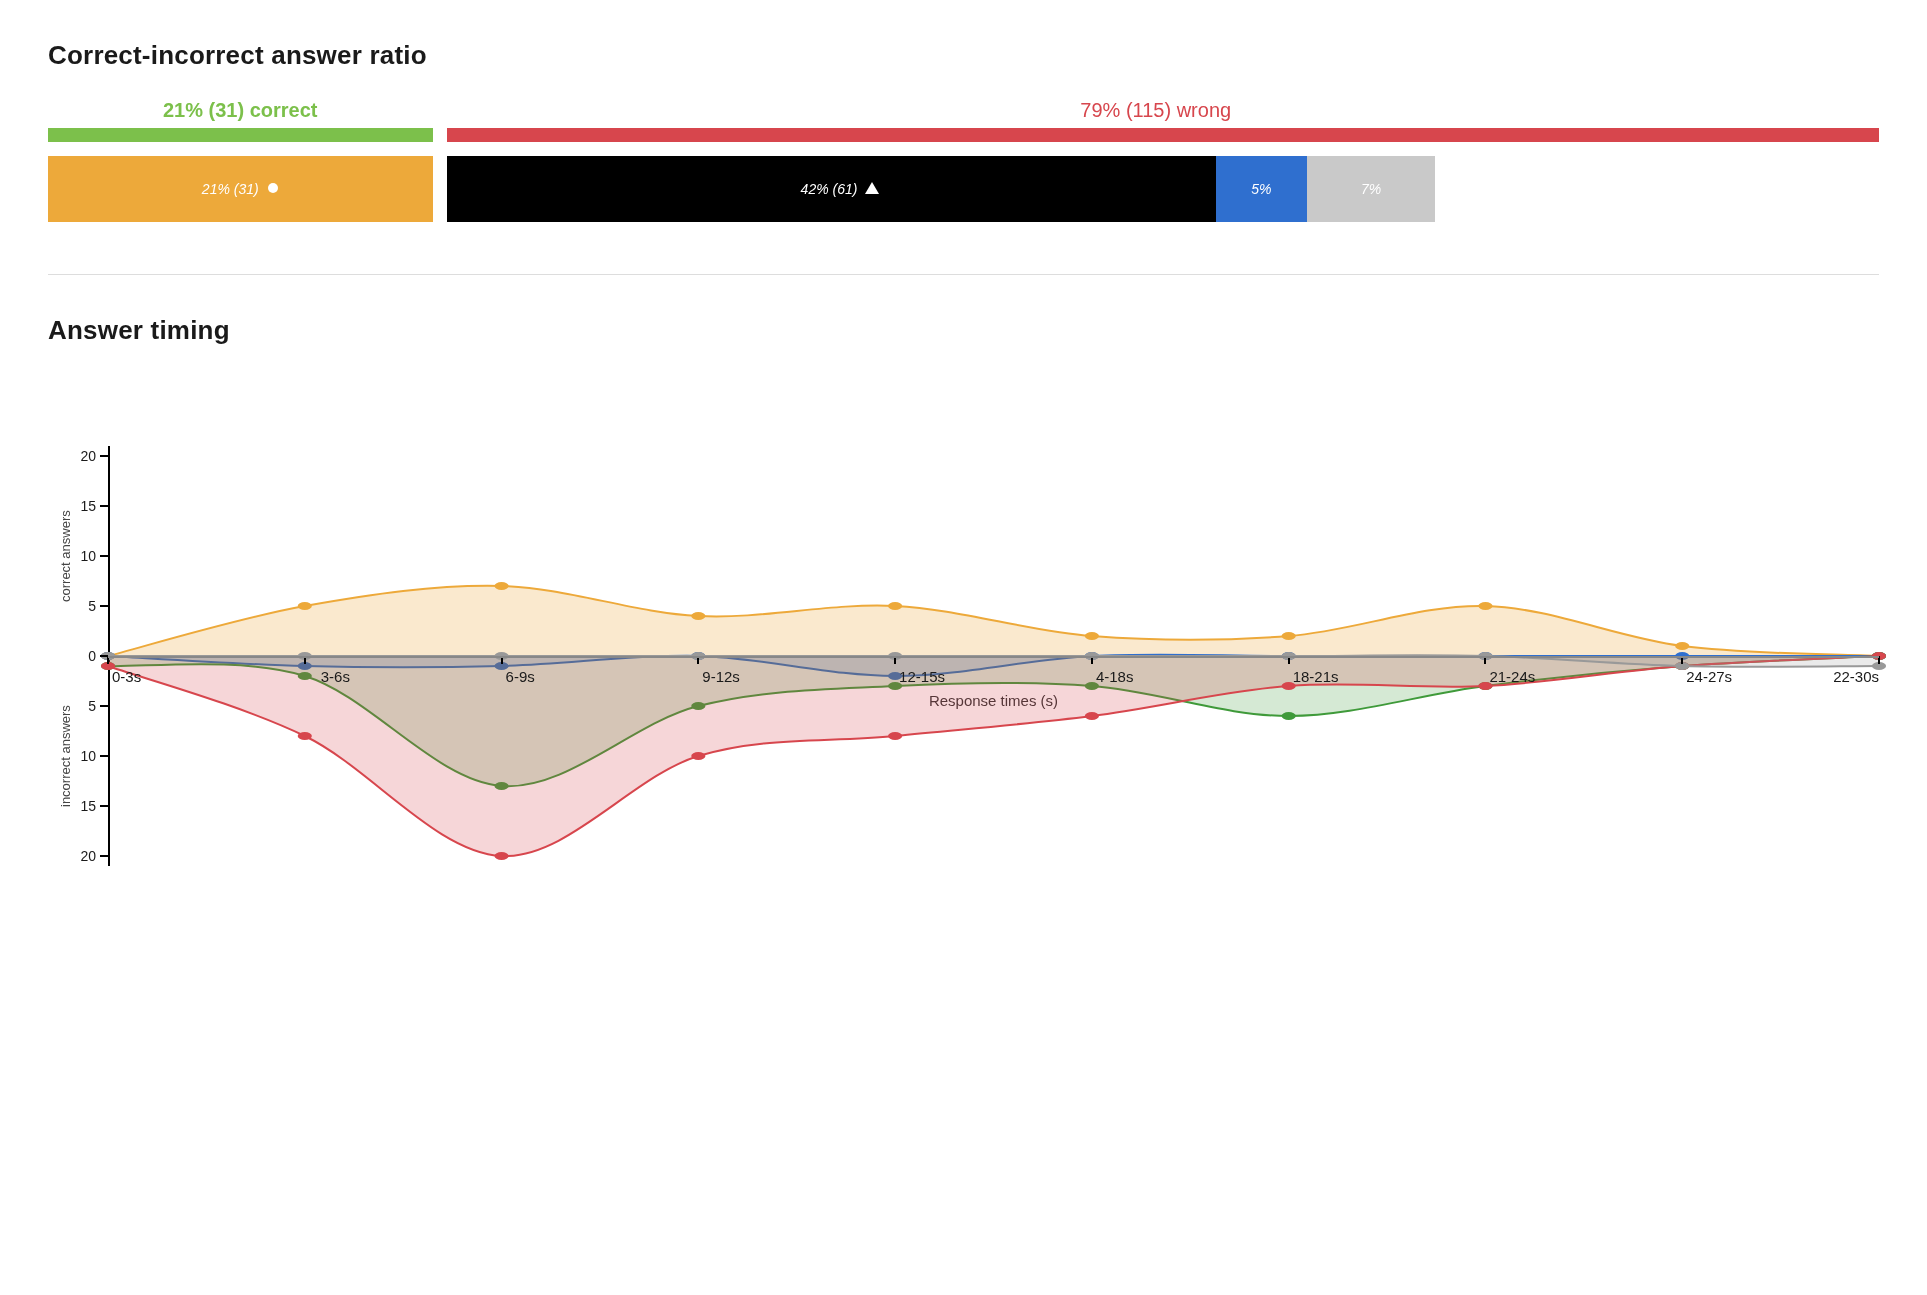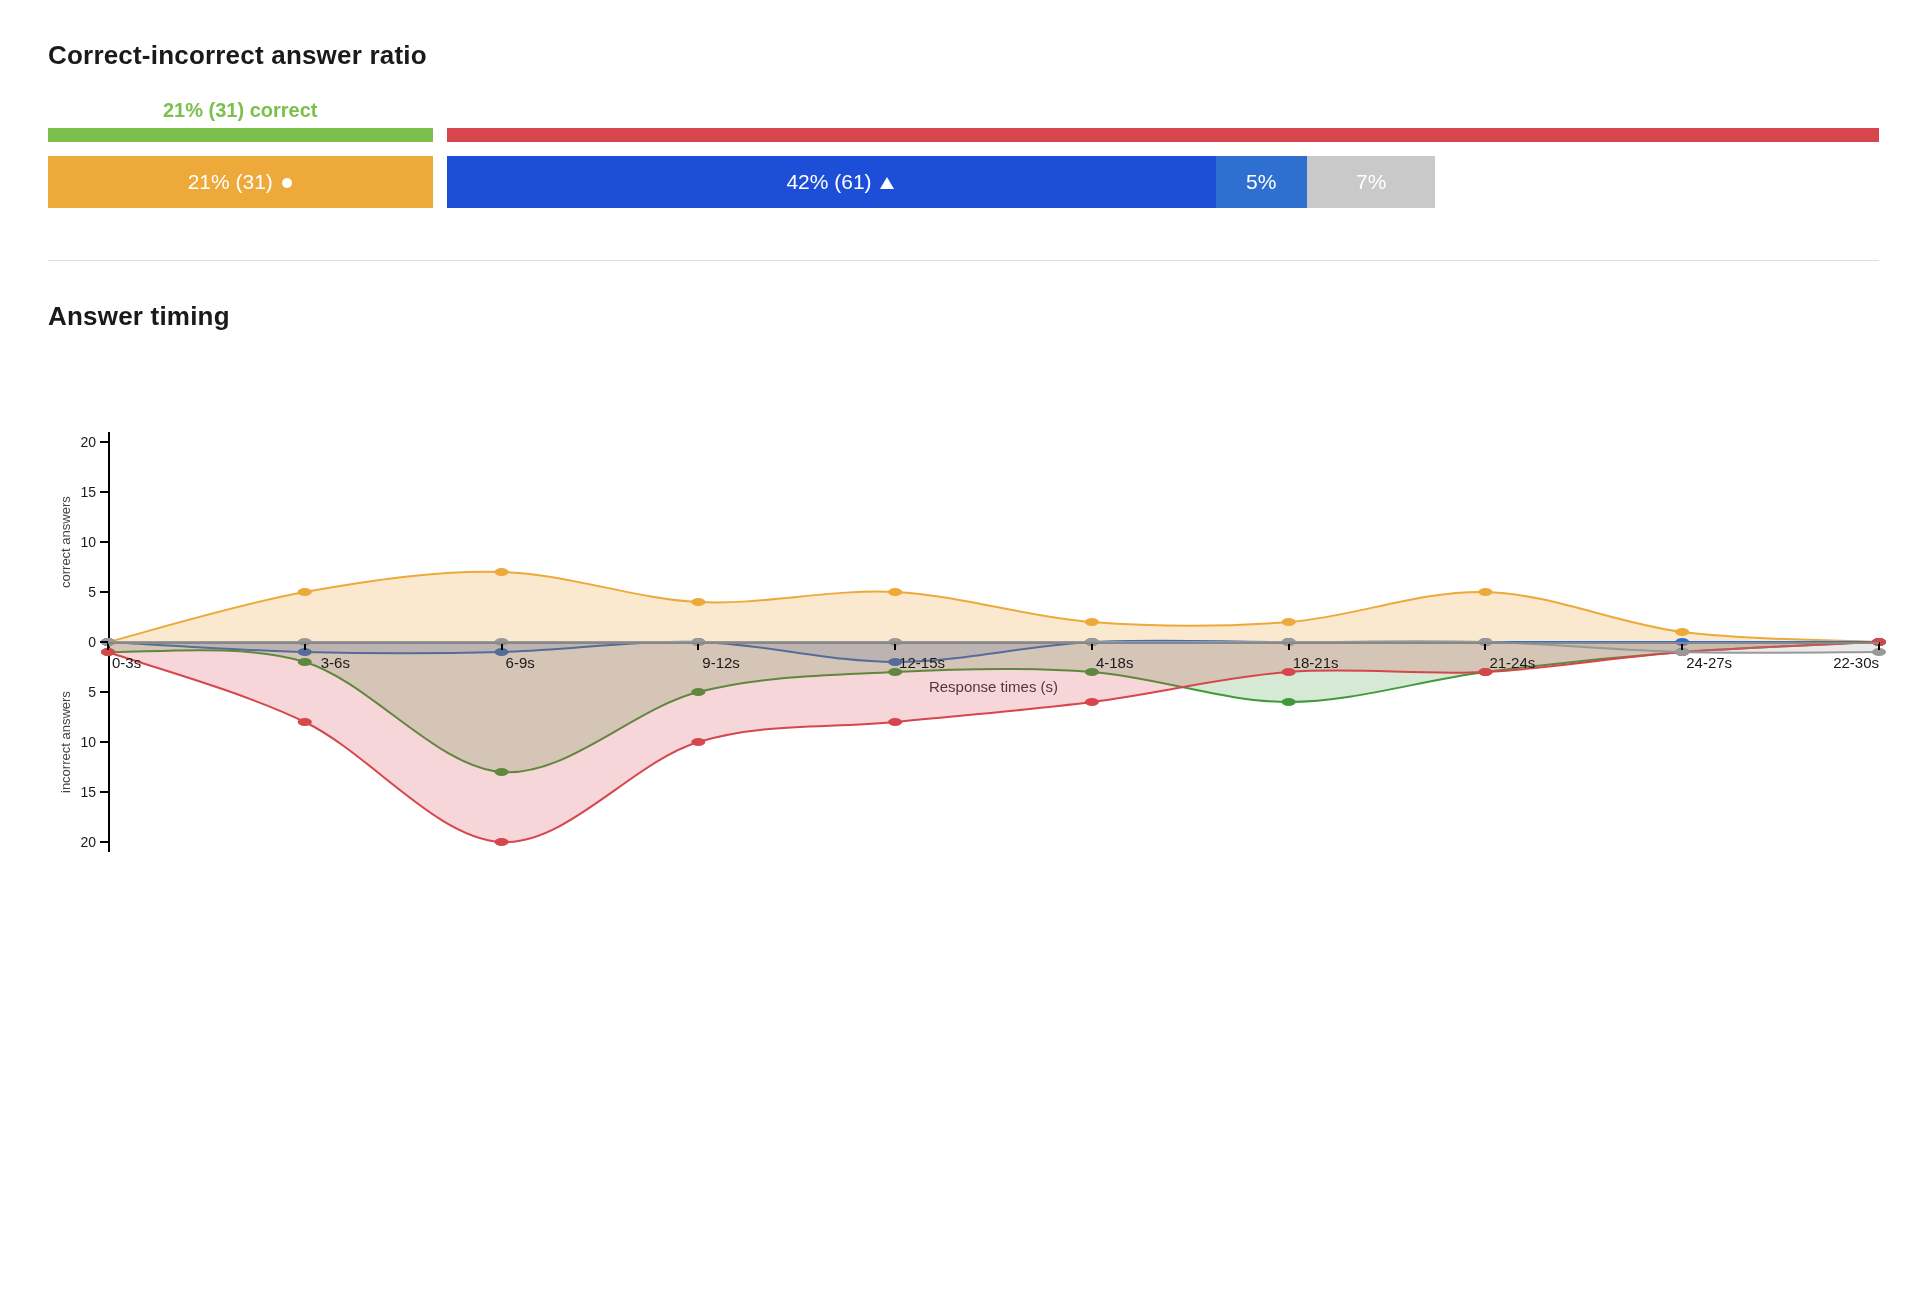--- a/index.html
+++ b/index.html
@@ -32,38 +32,39 @@
   }
   .thin-bar {
     display: flex;
     height: 14px;
     margin-bottom: 14px;
   }
   .thin-bar .seg-correct { background: #7cc04b; }
   .thin-bar .seg-wrong   { background: #d7464d; margin-left: 14px; }
   .thick-bar {
     display: flex;
-    height: 52px;
-    font-size: 21px;
+    height: 66px;
+    font-size: 14px;
     color: #fff;
+    font-style: italic;
   }
   .thick-bar .seg {
     display: flex;
     align-items: center;
     justify-content: center;
     gap: 8px;
     white-space: nowrap;
     overflow: hidden;
   }
   .thick-bar .seg .shape {
     display: inline-block;
     vertical-align: middle;
   }
   .seg-orange { background: #eda93a; }
-  .seg-red    { background: #1d4ed8; margin-left: 14px; padding-left: 18px; }
+  .seg-red    { background: #000000; margin-left: 14px; padding-left: 18px; }
   .seg-blue   { background: #2f6fcf; }
   .seg-green  { background: #3f9a3a; }
   .seg-gray   { background: #c9c9c9; }
 
   hr.divider {
     border: none;
     border-top: 1px solid #ddd;
     margin: 52px 0 40px;
   }
 
@@ -146,20 +147,21 @@
     overflow: visible;
   }
 </style>
 </head>
 <body>
 
 <h2 class="section-title">Correct-incorrect answer ratio</h2>
 
 <div class="ratio-labels">
   <div class="correct-label" style="width:21%">21% (31) correct</div>
+  <div class="wrong-label" style="width:79%">79% (115) wrong</div>
 </div>
 
 <div class="thin-bar">
   <div class="seg-correct" style="width:21%"></div>
   <div class="seg-wrong" style="flex:1"></div>
 </div>
 
 <div class="thick-bar">
   <div class="seg seg-orange" style="width:21%">
     <span>21% (31)</span>

